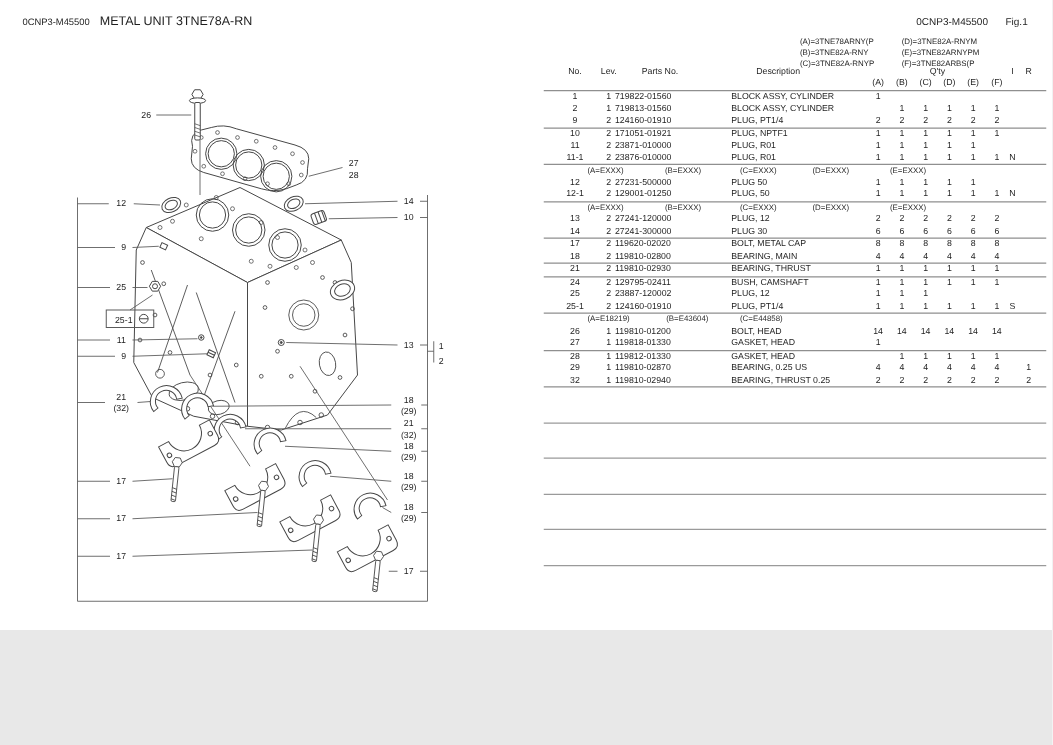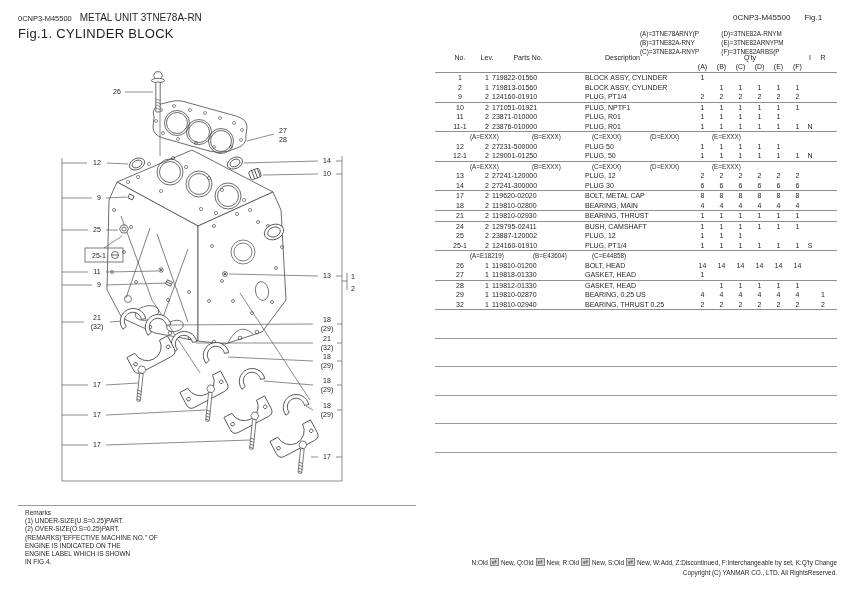--- a/index.html
+++ b/index.html
@@ -1,16 +1,16 @@
 <!DOCTYPE html>
 <html><head>
 <meta charset="utf-8">
 <style>
   html,body{margin:0;padding:0;background:#e8e8e8;}
-  .page{position:relative;width:842px;height:596px;background:#fff;
+  .page{position:relative;width:842px;height:504px;background:#fff;
         font-family:"Liberation Sans",sans-serif;color:#1f1f1f;overflow:hidden;}
   .abs{position:absolute;}
   
   .hdr-left{left:18px;top:12px;display:flex;align-items:baseline;gap:8px;}
   .hdr-code{font-size:7.5px;}
   .hdr-title{font-size:10px;}
   .fig-title{left:18px;top:26px;font-size:13px;letter-spacing:.3px;}
   .hdr-right{left:733px;top:13px;font-size:8px;display:flex;gap:14px;}
   .legend{left:640px;top:29px;display:flex;gap:22px;font-size:6.3px;line-height:9px;}
   
@@ -43,21 +43,20 @@
 </style>
 </head>
 <body>
 
 <div class="page">
 
   <div class="abs hdr-left">
     <span class="hdr-code">0CNP3-M45500</span>
     <span class="hdr-title">METAL UNIT 3TNE78A-RN</span>
   </div>
-  <div class="abs fig-title">Fig.1.  CYLINDER BLOCK</div>
   <div class="abs hdr-right">
     <span>0CNP3-M45500</span>
     <span>Fig.1</span>
   </div>
 
   <div class="abs legend">
     <div id="legend-left">
         <div>(A)=3TNE78ARNY(P</div>
         <div>(B)=3TNE82A-RNY</div>
         <div>(C)=3TNE82A-RNYP</div>

